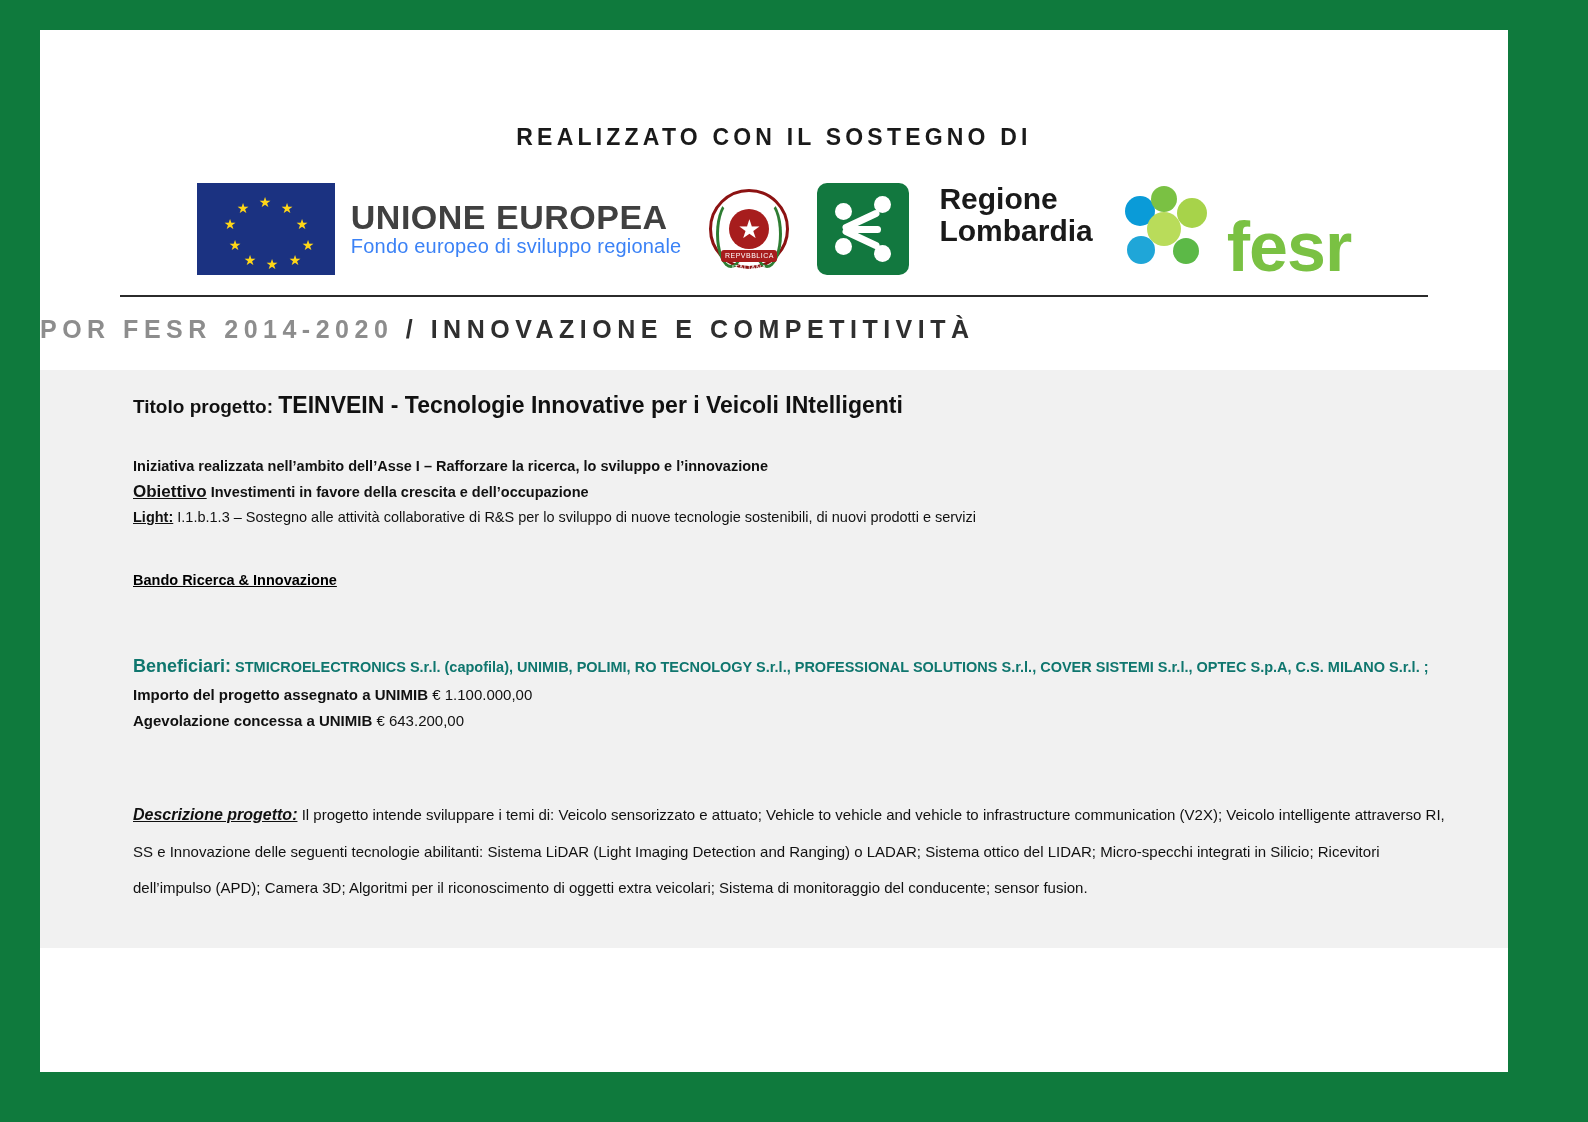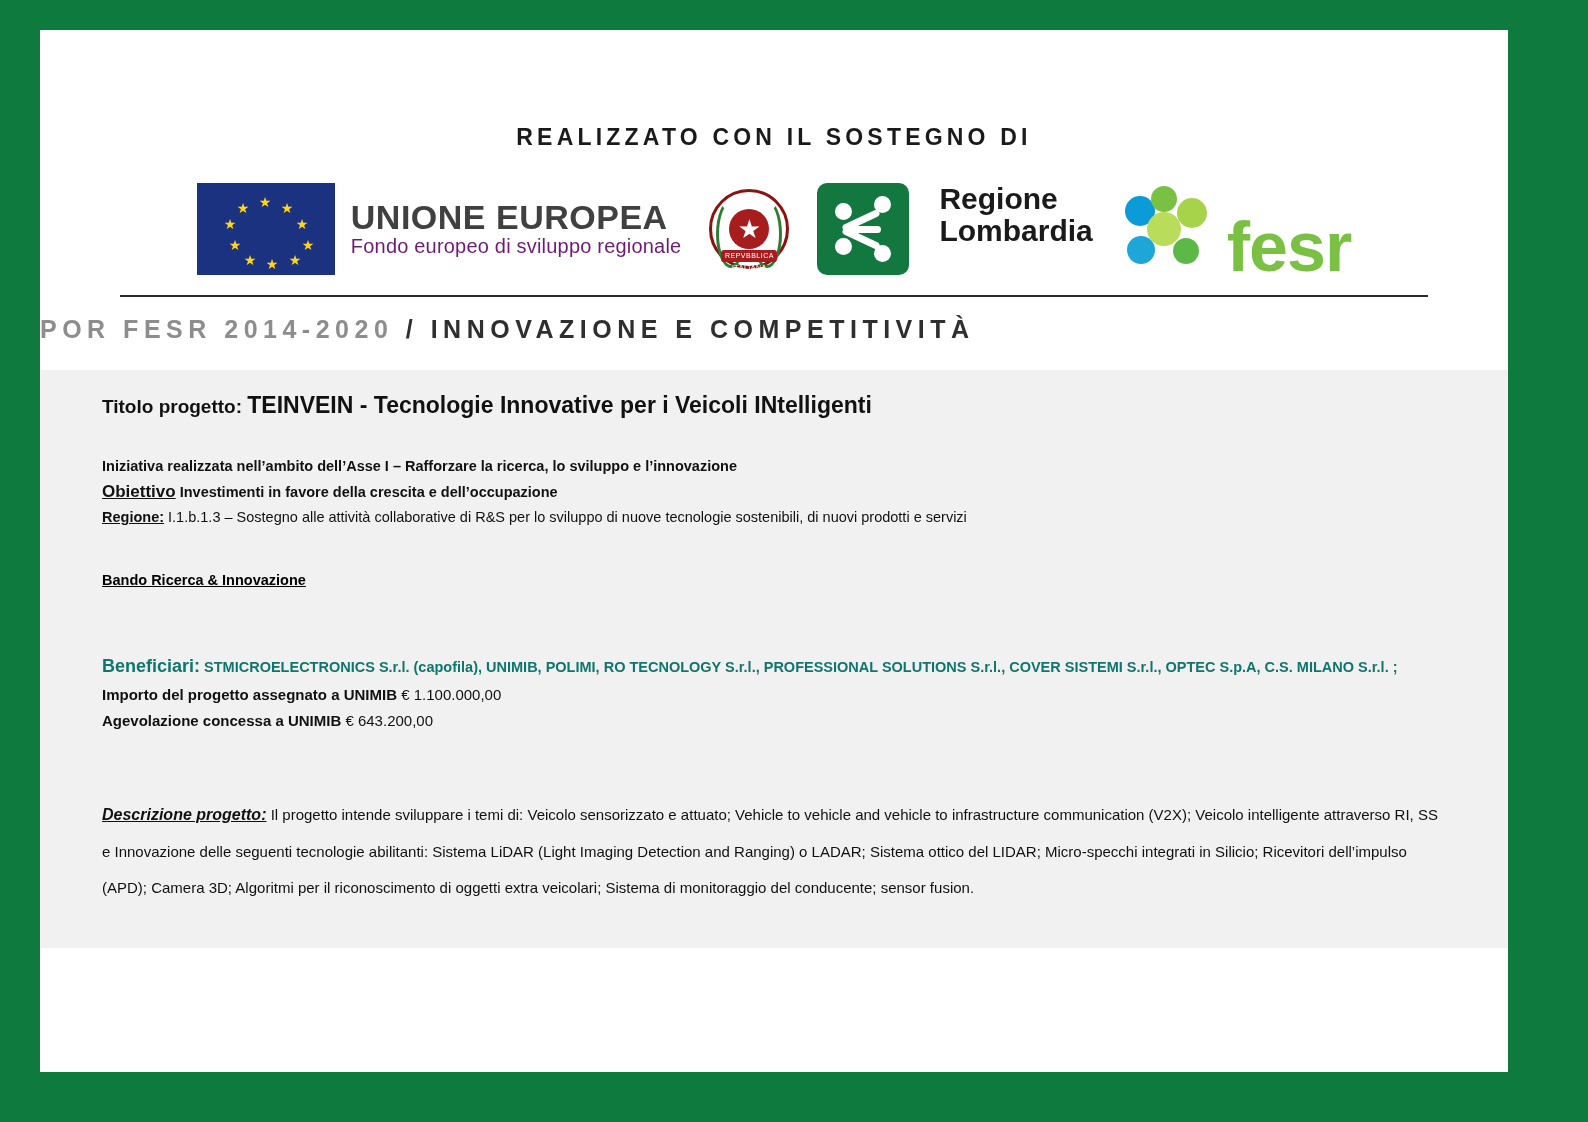--- a/index.html
+++ b/index.html
@@ -65,21 +65,21 @@
   }
   .eu-text-top {
     font-size: 34px;
     font-weight: bold;
     letter-spacing: 0.5px;
     color: #404040;
     line-height: 1.05;
   }
   .eu-text-bottom {
     font-size: 20px;
-    color: #701a75;
+    color: #3b82f6;
     letter-spacing: 0.2px;
   }
 
   
   .emblem {
     width: 80px;
     height: 80px;
     border-radius: 50%;
     background: #ffffff;
     border: 3px solid #8c1212;
@@ -194,21 +194,21 @@
     letter-spacing: 5.5px;
     margin-top: 18px;
     padding-bottom: 26px;
   }
   .por-grey { color: #8d8d8d; }
   .por-dark { color: #2f2f2f; }
 
   
   .panel {
     background: #f1f1f1;
-    padding: 22px 62px 0 62px;
+    padding: 22px 62px 0 93px;
     height: 578px;
     box-sizing: border-box;
   }
   .title-row {
     font-size: 19px;
     color: #111;
     margin-bottom: 36px;
   }
   .title-row .label { font-weight: bold; }
   .title-row .value { font-weight: bold; font-size: 23px; }
@@ -344,21 +344,21 @@
     <div class="meta-line">
       <b>Iniziativa realizzata nell’ambito dell’Asse I – Rafforzare la ricerca, lo sviluppo e l’innovazione</b>
     </div>
 
     <div class="meta-line">
       <b class="u obiettivo-word">Obiettivo</b>
       <b>Investimenti in favore della crescita e dell’occupazione</b>
     </div>
 
     <div class="meta-line">
-      <b class="u">Regione:</b>
+      <b class="u">Light:</b>
       <span>I.1.b.1.3 – Sostegno alle attività collaborative di R&amp;S per lo sviluppo di nuove tecnologie sostenibili, di nuovi prodotti e servizi</span>
     </div>
 
     <div class="bando">Bando Ricerca &amp; Innovazione</div>
 
     <div class="benef">
       <span class="big">Beneficiari:</span>
       <b>STMICROELECTRONICS S.r.l. (capofila), UNIMIB, POLIMI, RO TECNOLOGY S.r.l., PROFESSIONAL SOLUTIONS S.r.l., COVER SISTEMI S.r.l., OPTEC S.p.A, C.S. MILANO S.r.l. ;</b>
     </div>
 

